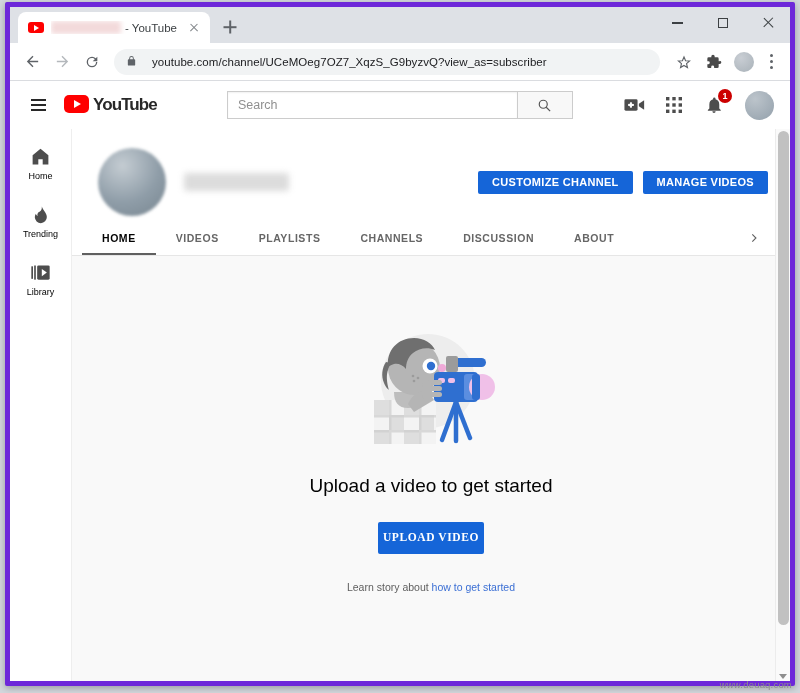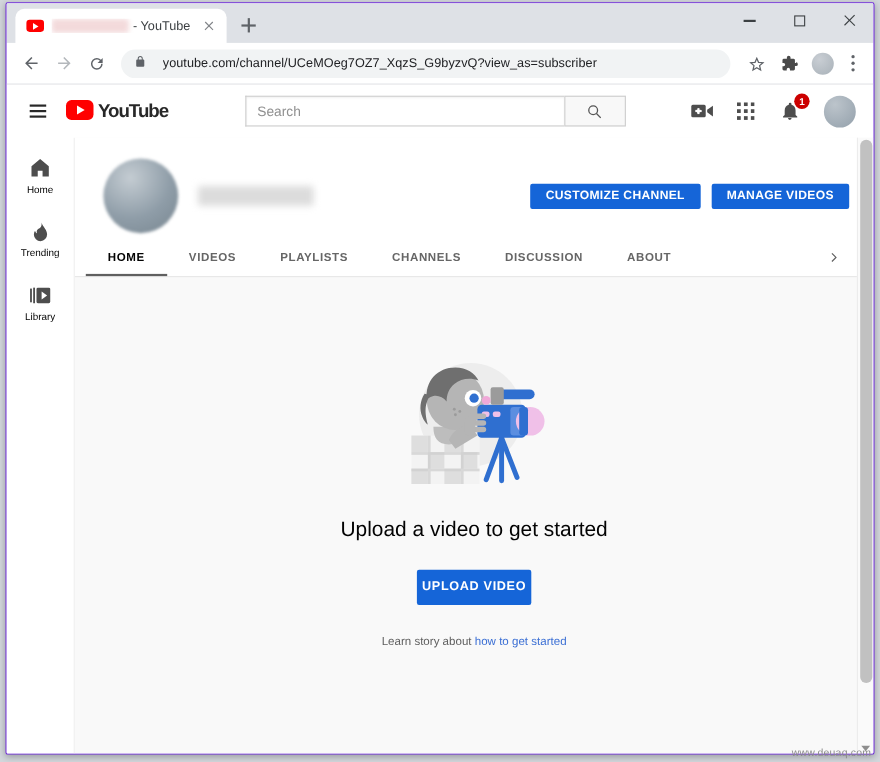--- a/index.html
+++ b/index.html
@@ -21,21 +21,21 @@
   }
 
   
   #browser-window {
     position: absolute;
     left: 5px;
     top: 2px;
     width: 790px;
     height: 684px;
     background: #ffffff;
-    border: 1px solid #6d28d9;
+    border: 5px solid #6d28d9;
     border-radius: 2px;
     box-shadow: 0 2px 7px rgba(0,0,0,.28);
     overflow: hidden;
     display: flex;
     flex-direction: column;
   }
 
   
   #title-bar {
     position: relative;
@@ -447,21 +447,21 @@
   #upload-btn {
     margin-top: 25px;
     background: #1565d8;
     color: #fff;
     font-size: 11.5px;
     font-weight: bold;
     letter-spacing: .6px;
     padding: 10px 5px;
     border: none;
     border-radius: 2px;
-    font-family: Liberation Sans, sans-serif;
+    font-family: Liberation Serif, serif;
     line-height: 1;
   }
   #learn-more {
     margin-top: 27px;
     font-size: 10.5px;
     color: #606060;
   }
   #learn-more a, #learn-more .lnk {
     color: #3b6fd4;
     text-decoration: none;

